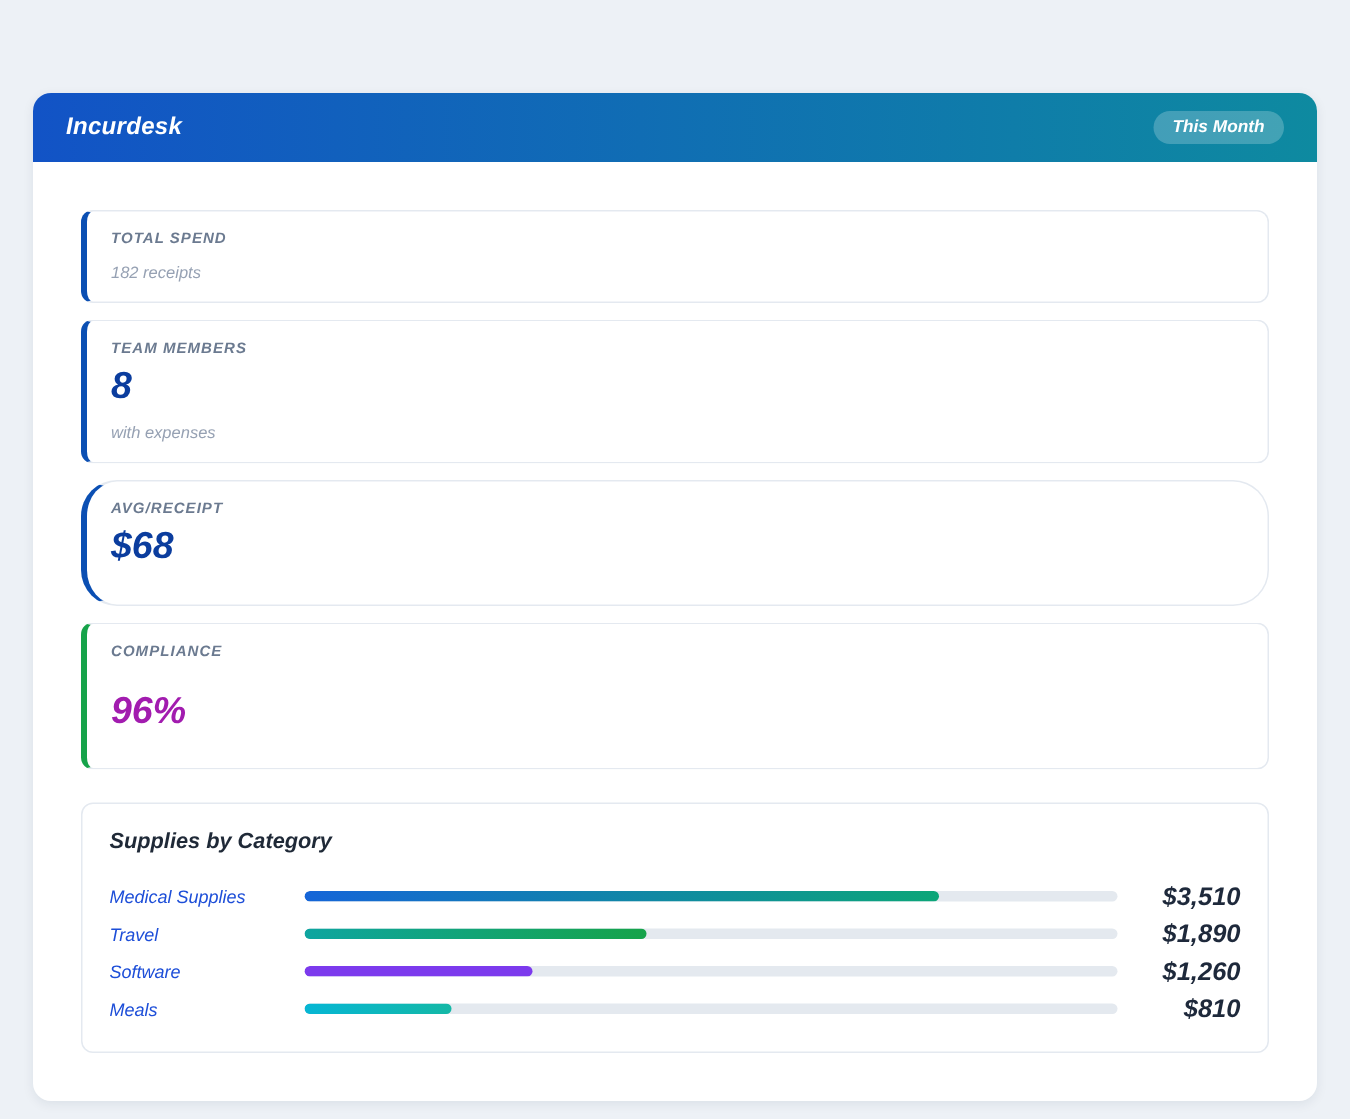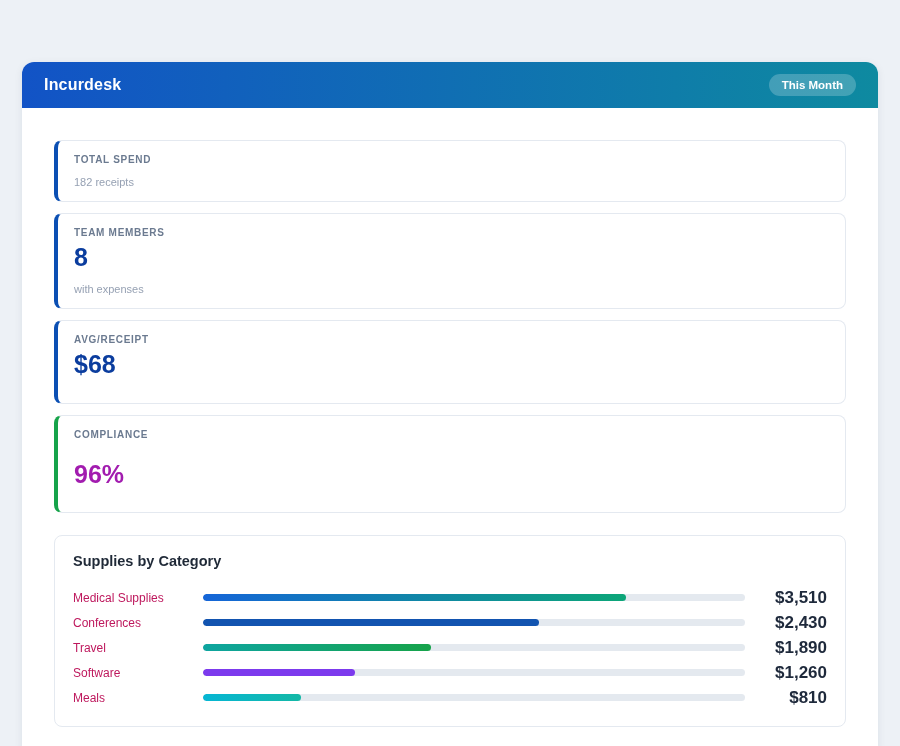--- a/index.html
+++ b/index.html
@@ -5,20 +5,21 @@
   * { margin: 0; padding: 0; box-sizing: border-box; }
   html, body { width: 900px; height: 746px; }
   body {
     font-family: "Liberation Sans", "DejaVu Sans", sans-serif;
     background: #edf1f6;
   }
   .canvas {
     position: relative;
     width: 776px;
     height: 746px;
+    font-style: italic;
   }
   .app-card {
     position: absolute;
     left: 22px;
     top: 62px;
     width: 856px;
     background: #ffffff;
     border-radius: 12px;
     box-shadow: 0 2px 8px rgba(15, 35, 70, 0.08);
     overflow: hidden;
@@ -89,21 +90,21 @@
   }
   .cat-row {
     display: grid;
     grid-template-columns: 120px 1fr 72px;
     align-items: center;
     column-gap: 10px;
     height: 25px;
   }
   .cat-label {
     font-size: 12px;
-    color: #be185d;
+    color: #1d4ed8;
     white-space: nowrap;
   }
   .cat-track {
     height: 7px;
     background: #e4e9ef;
     border-radius: 4px;
     overflow: hidden;
   }
   .cat-fill {
     height: 100%;
@@ -134,21 +135,21 @@
         <div class="stat-label">TOTAL SPEND</div>
         <div class="stat-sub">182 receipts</div>
       </div>
 
       <div class="stat-card" style="border-left-color: rgb(11, 79, 179);">
         <div class="stat-label">TEAM MEMBERS</div>
         <div class="stat-value" style="color: rgb(11, 61, 158);">8</div>
         <div class="stat-sub">with expenses</div>
       </div>
 
-      <div class="stat-card" style="border-left-color: rgb(11, 79, 179);">
+      <div class="stat-card" style="border-left-color: rgb(11, 79, 179); border-radius: 24px;">
         <div class="stat-label">AVG/RECEIPT</div>
         <div class="stat-value" style="color: rgb(11, 61, 158);">$68</div>
         <div class="stat-sub"></div>
       </div>
 
       <div class="stat-card" style="border-left-color: rgb(22, 163, 74);">
         <div class="stat-label">COMPLIANCE</div>
         <div class="stat-value" style="color: #a21caf; margin-top: 20px;">96%</div>
         <div class="stat-sub"></div>
       </div>
@@ -157,27 +158,20 @@
         <div class="spend-title">Supplies by Category</div>
 
         <div class="cat-row">
           <div class="cat-label">Medical Supplies</div>
           <div class="cat-track">
             <div class="cat-fill" style="width: 78%; background: linear-gradient(90deg, rgb(21, 101, 216), rgb(12, 166, 120));"></div>
           </div>
           <div class="cat-amount">$3,510</div>
         </div>
 
-        <div class="cat-row">
-          <div class="cat-label">Conferences</div>
-          <div class="cat-track">
-            <div class="cat-fill" style="width: 62%; background: rgb(18, 84, 176);"></div>
-          </div>
-          <div class="cat-amount">$2,430</div>
-        </div>
 
         <div class="cat-row">
           <div class="cat-label">Travel</div>
           <div class="cat-track">
             <div class="cat-fill" style="width: 42%; background: linear-gradient(90deg, rgb(14, 165, 160), rgb(22, 163, 74));"></div>
           </div>
           <div class="cat-amount">$1,890</div>
         </div>
 
         <div class="cat-row">

